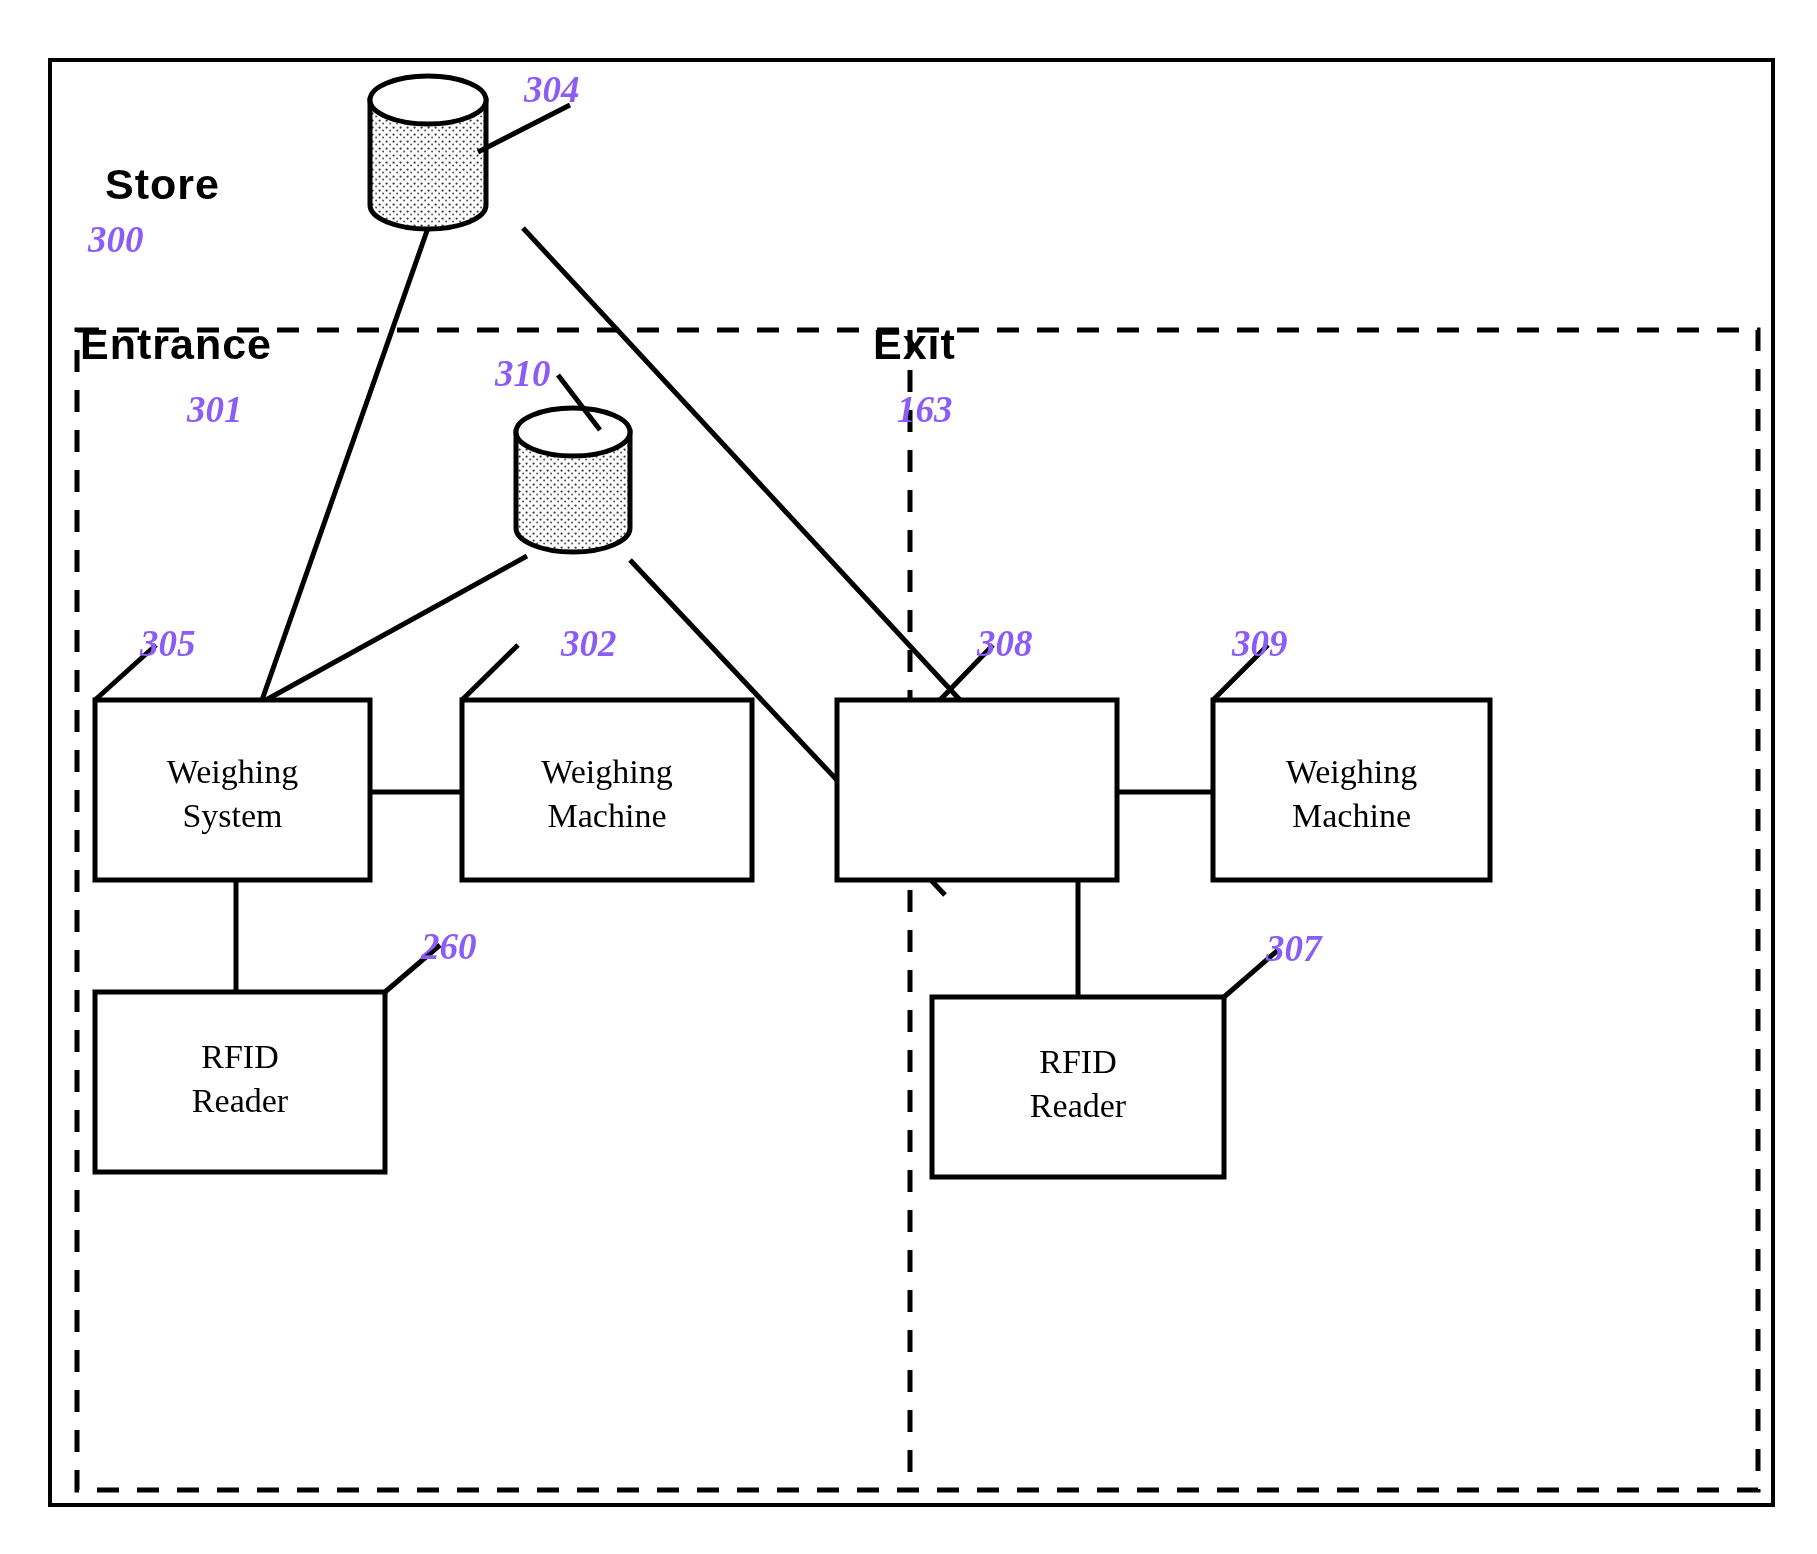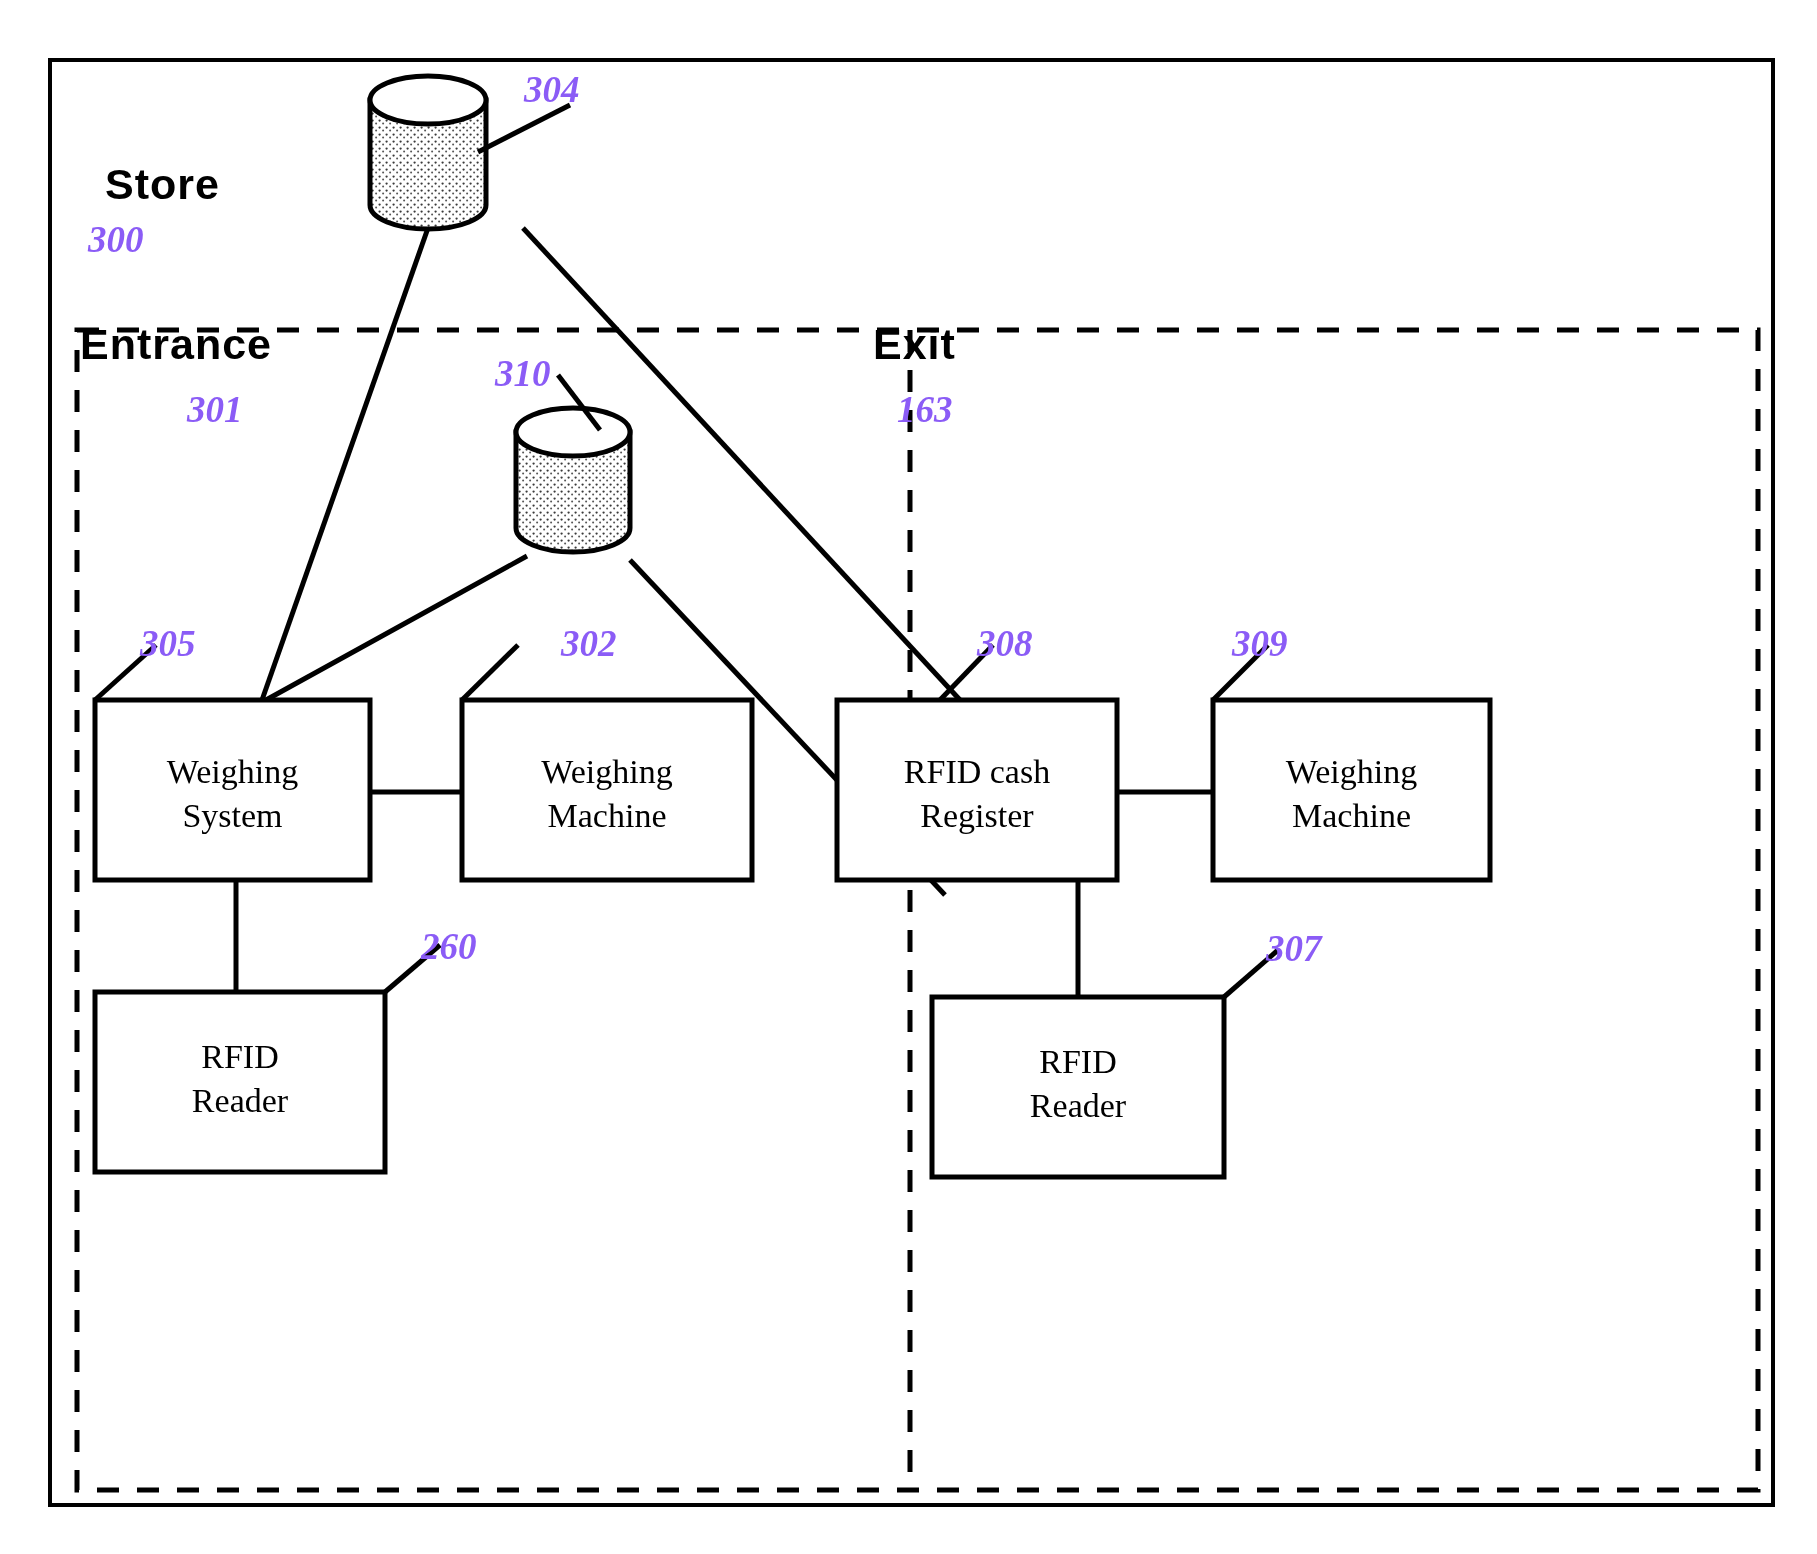--- a/index.html
+++ b/index.html
@@ -133,20 +133,18 @@
   <div class="ref-num" style="left:977px; top:622px;">308</div>
   <div class="ref-num" style="left:1232px; top:622px;">309</div>
   <div class="ref-num" style="left:1266px; top:927px;">307</div>
 
   <div class="box-label" style="left:95px; top:750px; width:275px;">Weighing
 System</div>
   <div class="box-label" style="left:462px; top:750px; width:290px;">Weighing
 Machine</div>
   <div class="box-label" style="left:95px; top:1035px; width:290px;">RFID
 Reader</div>
-  <div class="box-label" style="left:837px; top:750px; width:280px;">RFID cash
-Register</div>
   <div class="box-label" style="left:1213px; top:750px; width:277px;">Weighing
 Machine</div>
   <div class="box-label" style="left:932px; top:1040px; width:292px;">RFID
 Reader</div>
 
 </div>
 
 </body></html>

